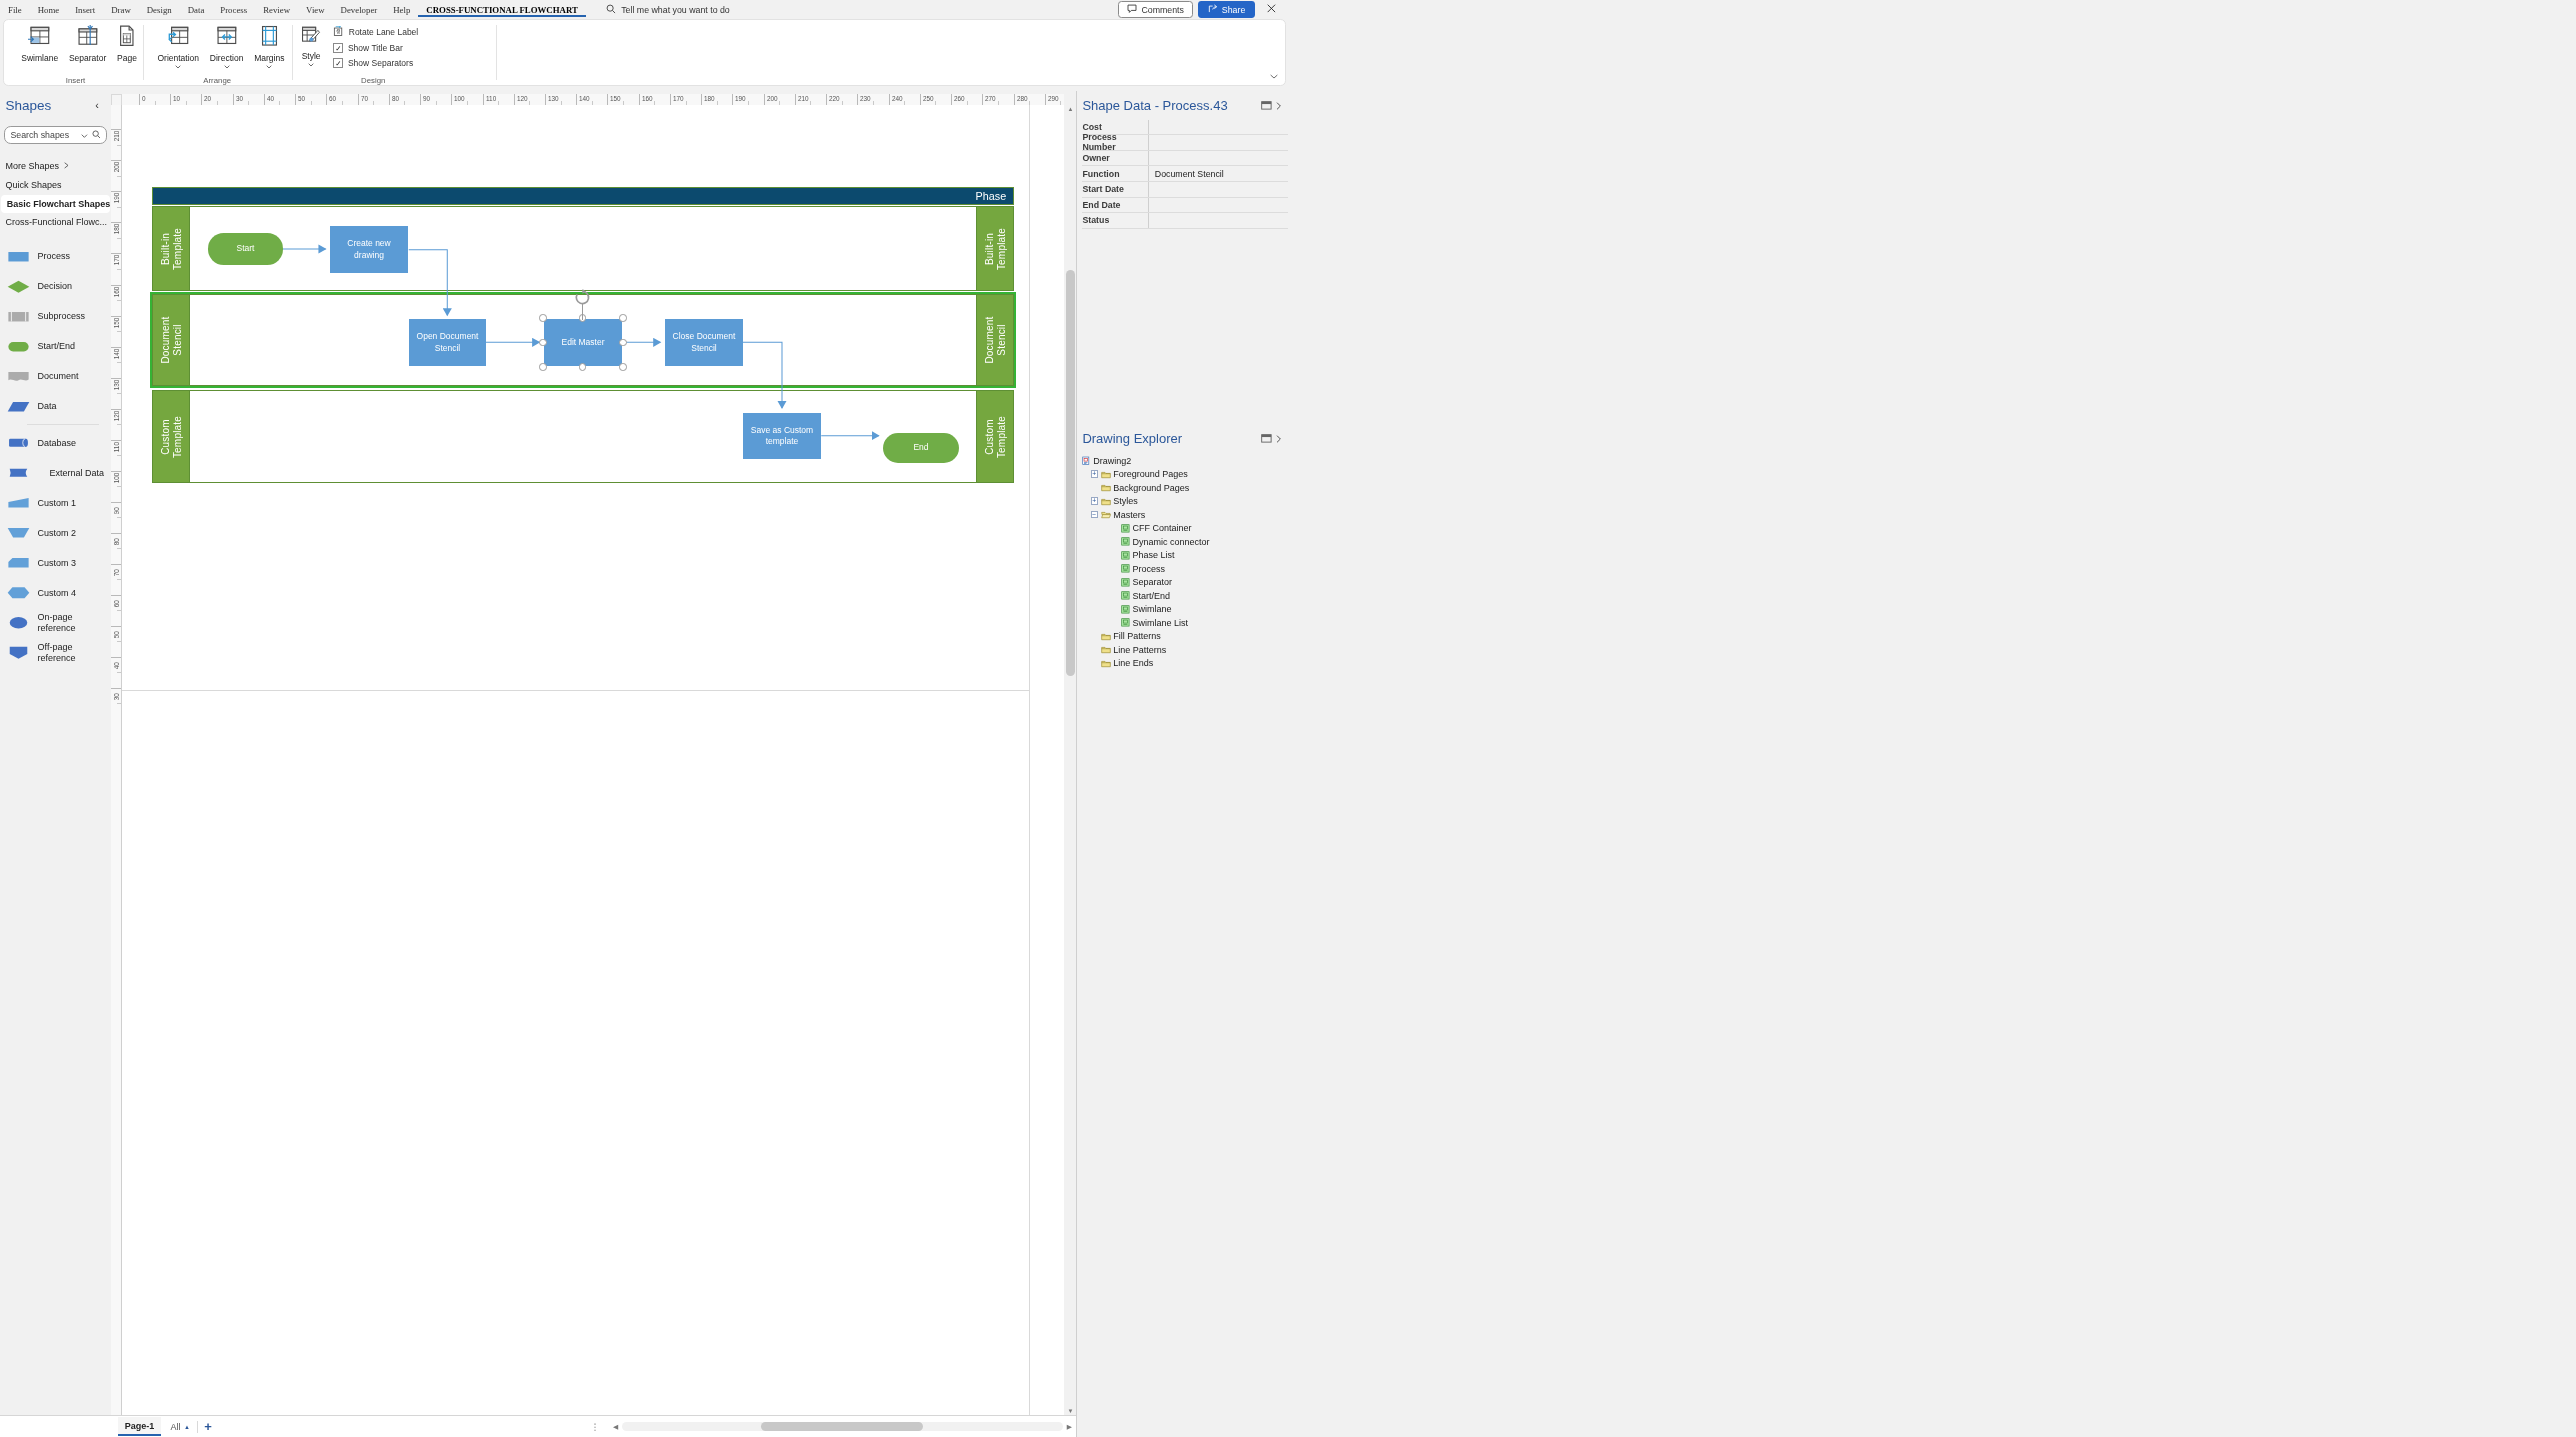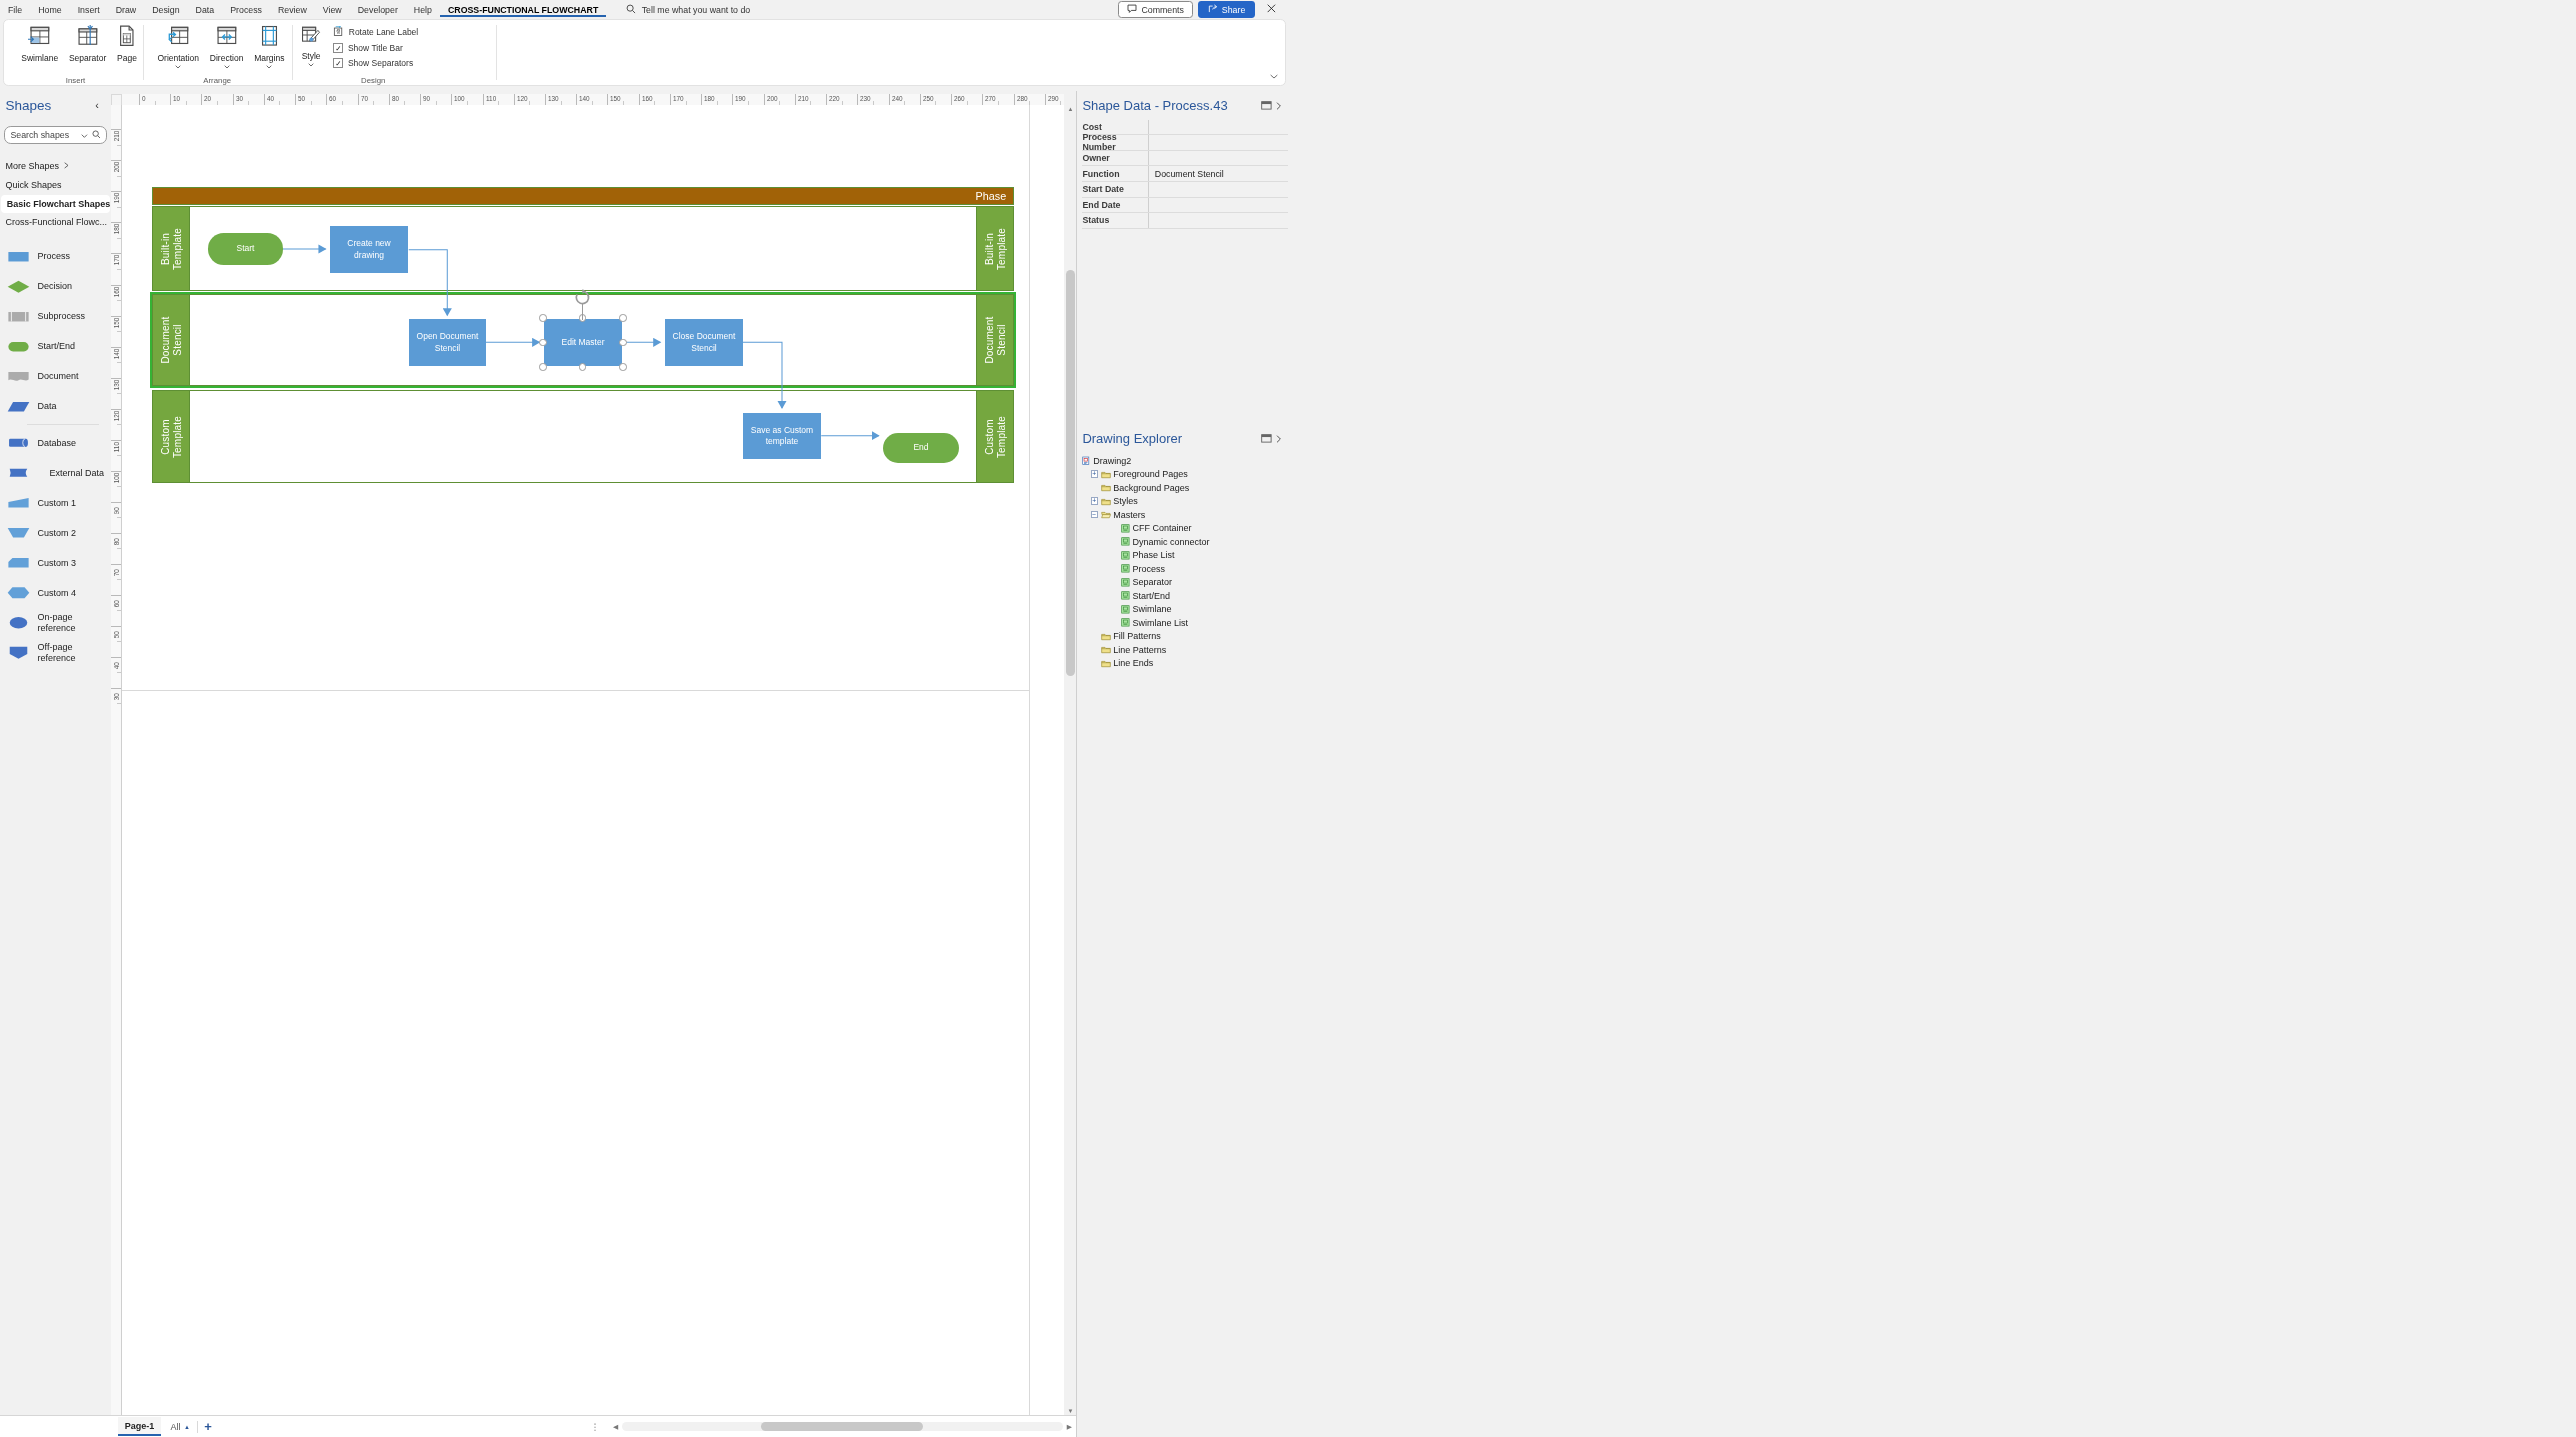--- a/index.html
+++ b/index.html
@@ -69,21 +69,21 @@
 
   #canvas { position:absolute; left:122px; top:105px; width:942px; bottom:22px; background:#fff; overflow:hidden; }
   #page-edge-right { position:absolute; left:907px; top:0; bottom:0; width:0.7px; background:#d9d9d9; }
   #page-edge-bottom { position:absolute; left:0; top:585px; right:35px; height:0.7px; background:#d9d9d9; }
 
   
   .fc-title { position:absolute; left:30px; top:34px; width:862px; height:47px;
     background:#75a73f; border:1px solid #5e8f34; color:#fff; font-size:13.5px;
     display:flex; align-items:center; padding-left:8px; }
   .fc-phase { position:absolute; left:30px; top:82px; width:862px; height:18px;
-    background:#a16207; border:1px solid #5e8f34; color:#fff; font-size:10.8px;
+    background:#0c4a6e; border:1px solid #5e8f34; color:#fff; font-size:10.8px;
     display:flex; align-items:center; justify-content:flex-end; padding-right:6.8px; }
   .lane { position:absolute; left:30px; width:862px; background:#fff; border:1px solid #5e8f34; }
   .lane.selected { outline:2px solid #35b335; outline-offset:-0.7px; }
   .lane .band { position:absolute; top:0; bottom:0; width:37px; background:#75a73f; }
   .lane .band.left { left:0; border-right:1px solid #5e8f34; }
   .lane .band.right { right:0; border-left:1px solid #5e8f34; }
   .band-label { position:absolute; left:50%; top:50%; transform:translate(-50%,-50%) rotate(-90deg);
     color:#fff; font-size:10px; white-space:pre; text-align:center; line-height:1.15; letter-spacing:0.2px; }
   .node { position:absolute; color:#fff; font-size:8.5px; display:flex; align-items:center;
     justify-content:center; text-align:center; line-height:1.35; padding:1.4px 5.4px; }
@@ -133,21 +133,21 @@
   #foot-dots { margin-left:auto; color:#666; margin-right:9.5px; }
   #h-scroll { display:flex; align-items:center; width:467px; height:100%; }
   #h-scroll .arrow { color:#787878; font-size:6.8px; padding:0 4px; }
   #h-track { position:relative; flex:1; height:8.8px; background:#f1f1f1; border-radius:4.7px; }
   #h-thumb { position:absolute; left:139px; width:162px; top:0; height:8.8px; background:#c8c8c8; border-radius:4.7px; }
 </style>
 </head>
 <body>
 
 <div id="menubar">
-  <div style="display:flex;align-items:flex-start;">
+  <div style="display:flex;align-items:flex-start;font-family:Liberation Serif, serif;">
 
       <div class="menu-item">File</div>
 
       <div class="menu-item">Home</div>
 
       <div class="menu-item">Insert</div>
 
       <div class="menu-item">Draw</div>
 
       <div class="menu-item">Design</div>

